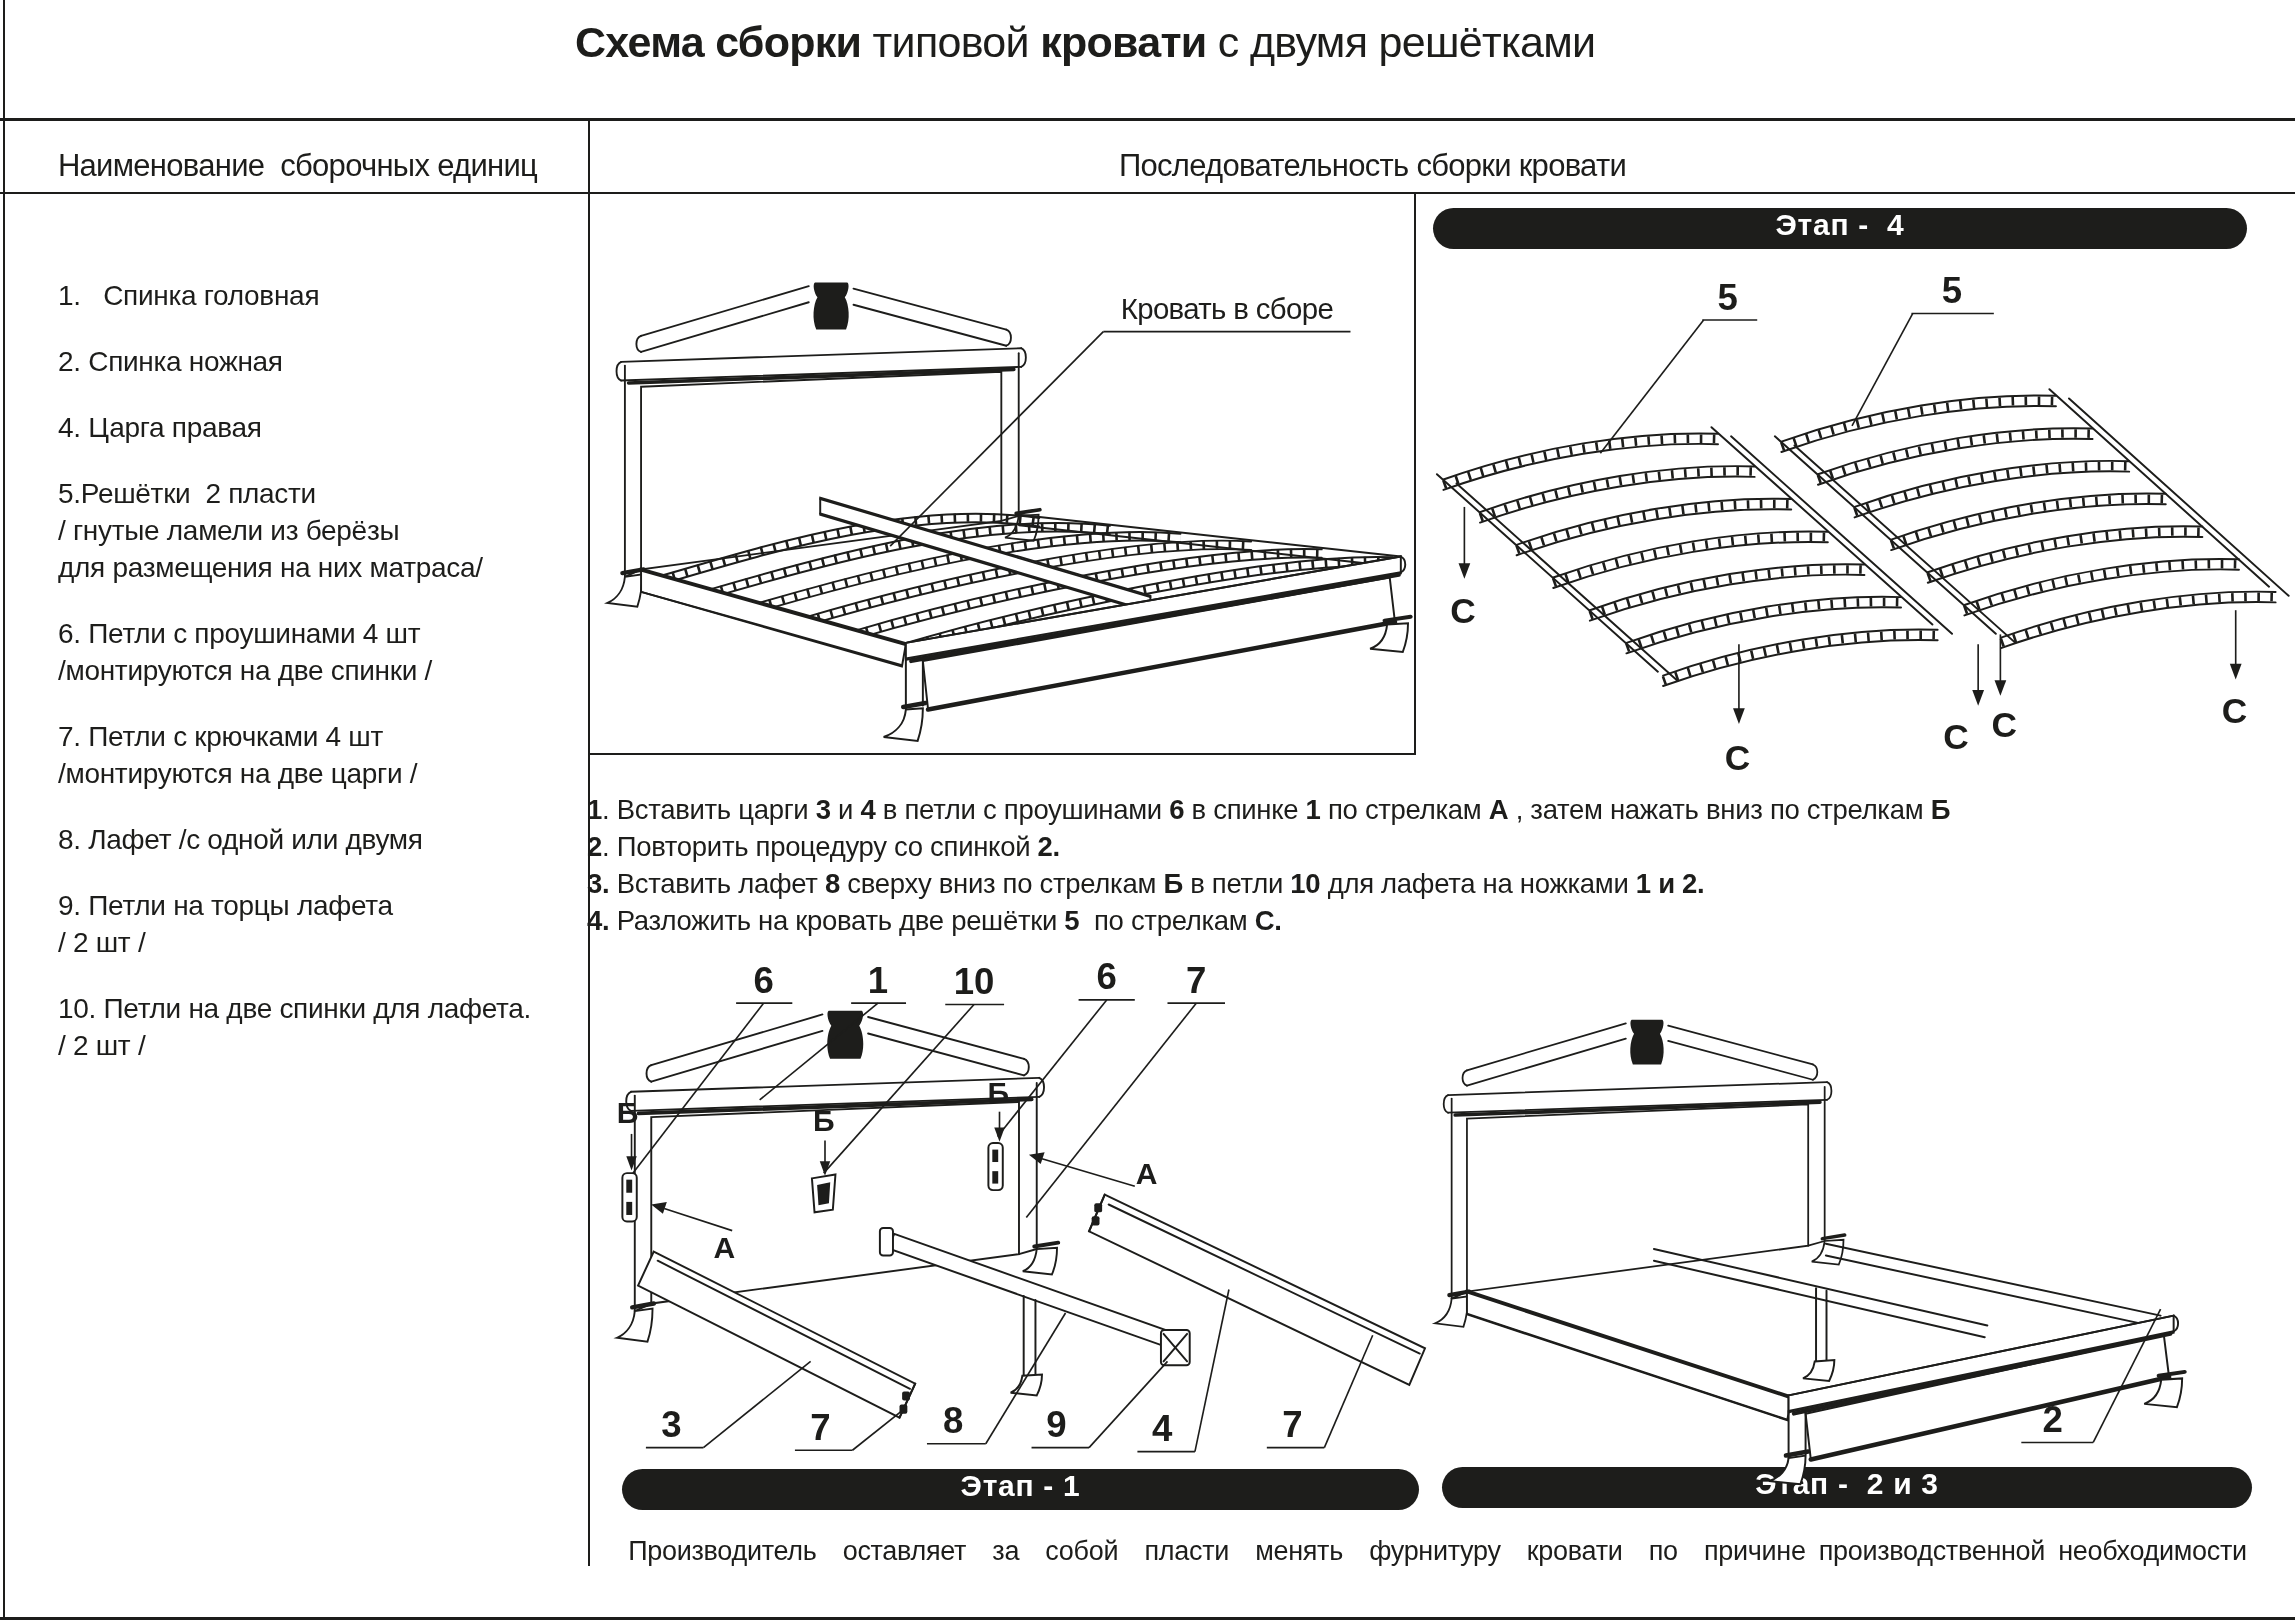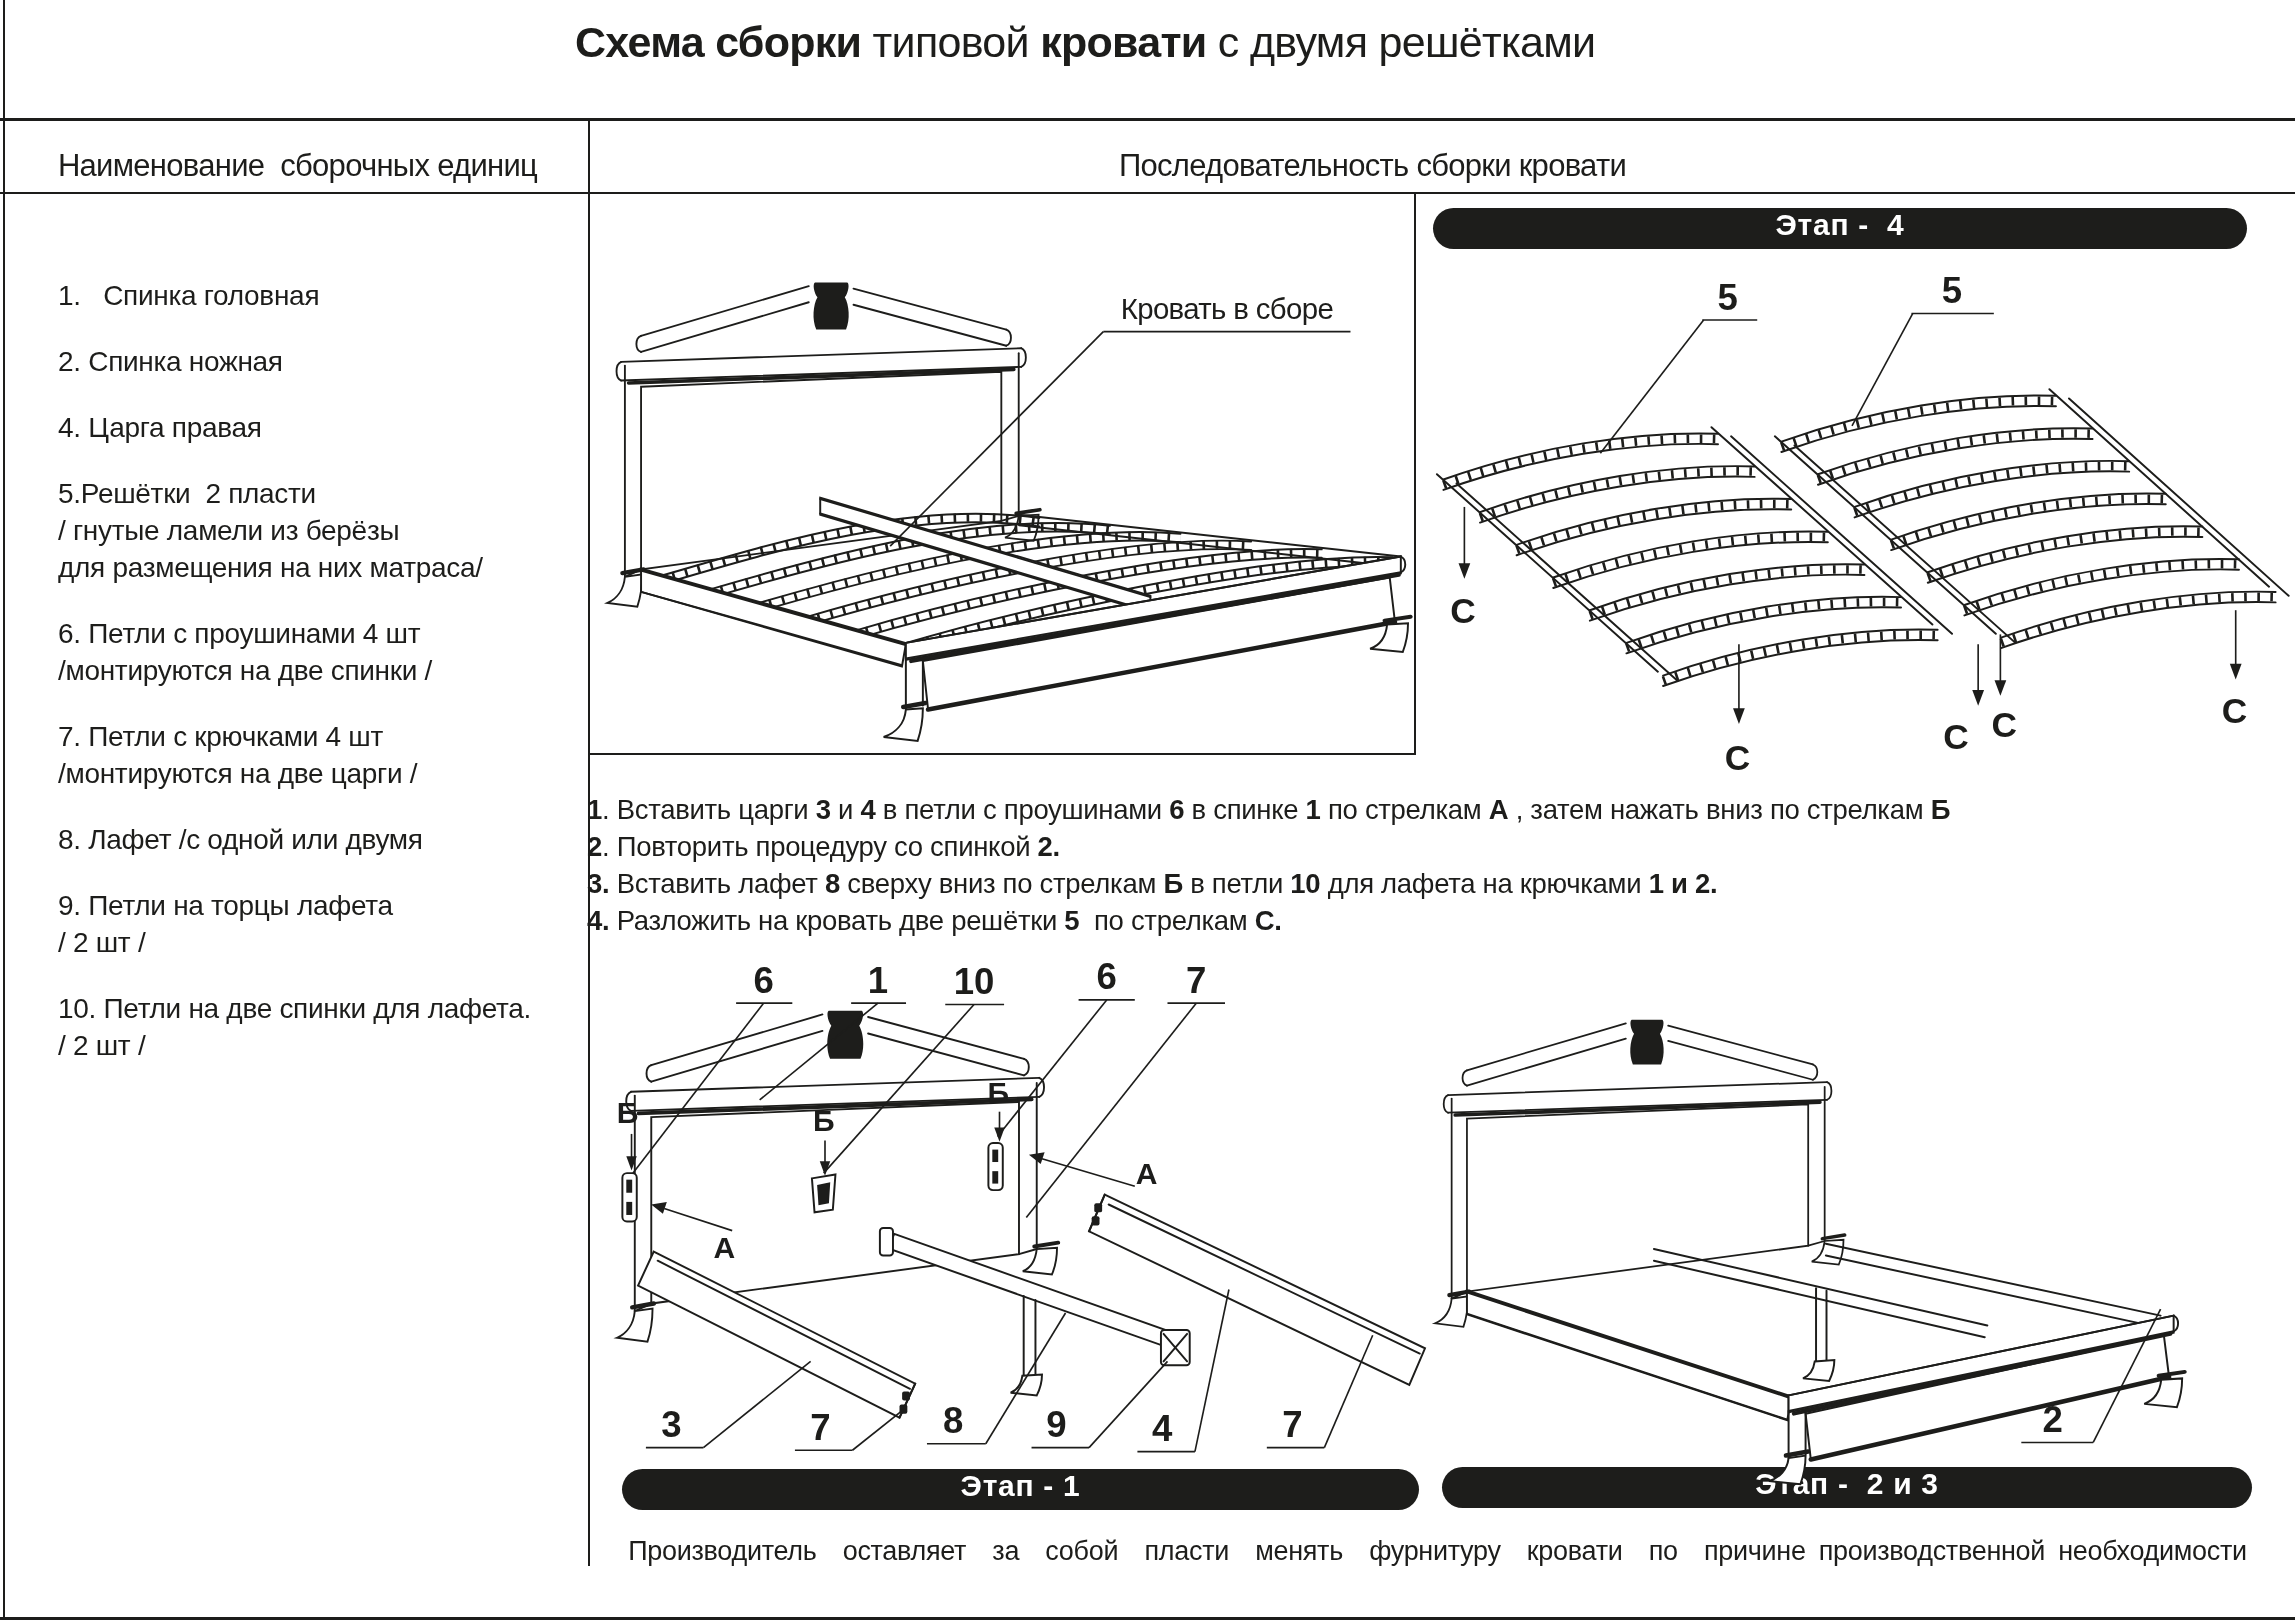--- a/index.html
+++ b/index.html
@@ -94,21 +94,21 @@
       </div>
       <div class="part-item">
         <div class="pre">10. Петли на две спинки для лафета.</div>
         <div class="pre">/ 2 шт /</div>
       </div>
     </div>
 
   <div class="instructions" id="instructions">
       <div><span class="pre b">1</span><span class="pre">. Вставить царги </span><span class="pre b">3</span><span class="pre"> и </span><span class="pre b">4</span><span class="pre"> в петли с проушинами </span><span class="pre b">6</span><span class="pre"> в спинке </span><span class="pre b">1</span><span class="pre"> по стрелкам </span><span class="pre b">А</span><span class="pre"> , затем нажать вниз по стрелкам </span><span class="pre b">Б</span></div>
       <div><span class="pre b">2</span><span class="pre">. Повторить процедуру со спинкой </span><span class="pre b">2.</span></div>
-      <div><span class="pre b">3.</span><span class="pre"> Вставить лафет </span><span class="pre b">8</span><span class="pre"> сверху вниз по стрелкам </span><span class="pre b">Б</span><span class="pre"> в петли </span><span class="pre b">10</span><span class="pre"> для лафета на крючками </span><span class="pre b">1 и 2.</span></div>
+      <div><span class="pre b">3.</span><span class="pre"> Вставить лафет </span><span class="pre b">8</span><span class="pre"> сверху вниз по стрелкам </span><span class="pre b">Б</span><span class="pre"> в петли </span><span class="pre b">10</span><span class="pre"> для лафета на ножками </span><span class="pre b">1 и 2.</span></div>
       <div><span class="pre b">4.</span><span class="pre"> Разложить на кровать две решётки </span><span class="pre b">5</span><span class="pre">  по стрелкам </span><span class="pre b">С.</span></div>
     </div>
 
   <div class="footer pre">Производитель  оставляет  за  собой  пласти  менять  фурнитуру  кровати  по  причине производственной необходимости</div>
 
   <div class="stage-banner" style="left:1433px;top:208px;width:814px;height:41px;">
     <span class="pre">Этап -  4</span>
   </div>
   <div class="stage-banner" style="left:622px;top:1469px;width:797px;height:41px;">
     <span class="pre">Этап - 1</span>

